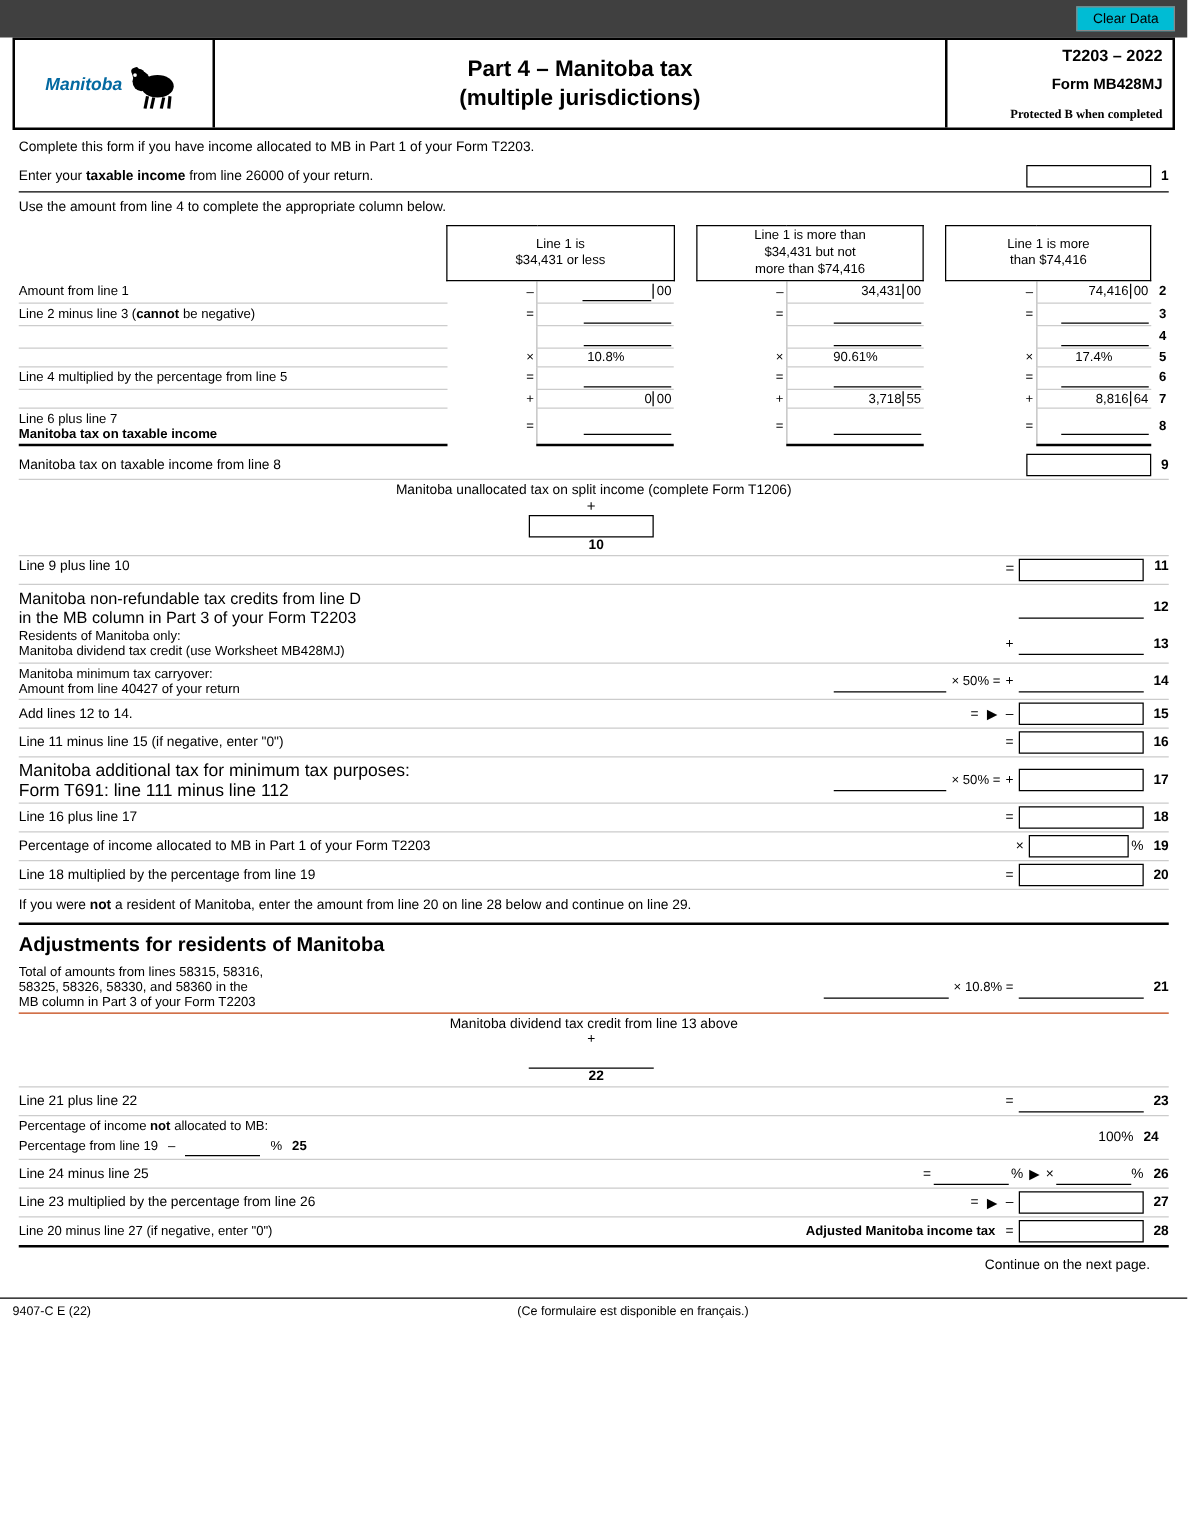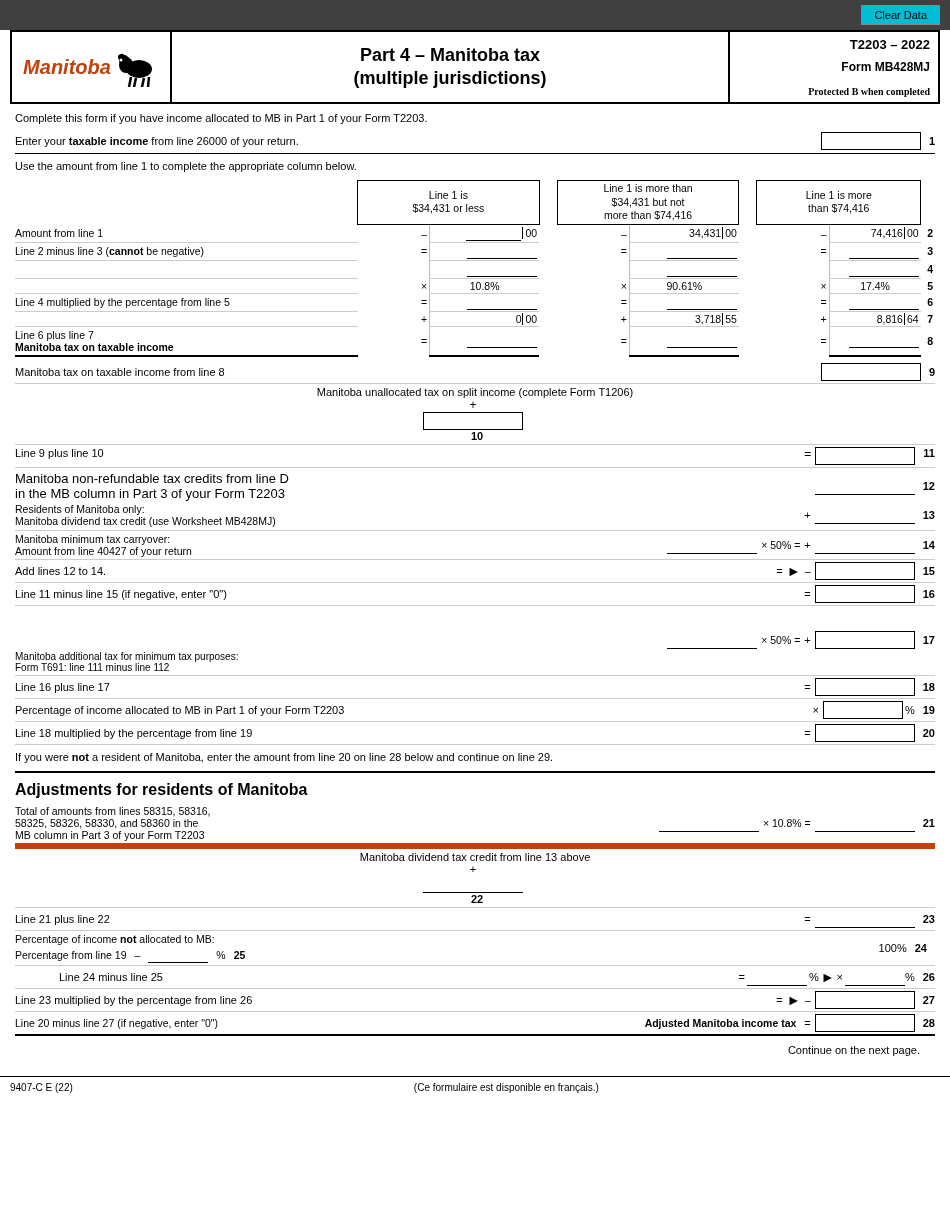--- a/index.html
+++ b/index.html
@@ -34,44 +34,44 @@
     .header-logo {
       width: 160px;
       min-height: 70px;
       border-right: 2px solid #000;
       display: flex;
       align-items: center;
       justify-content: center;
       padding: 8px;
     }
     .logo-text {
-      font-size: 20px;
+      font-size: 14px;
       font-weight: bold;
       font-style: italic;
-      color: #c2410c;
+      color: #0369a1;
     }
     .bison-svg {
       display: inline-block;
     }
     .header-title {
       flex: 1;
       text-align: center;
       padding: 8px 10px;
       display: flex;
       align-items: center;
       justify-content: center;
       border-right: 2px solid #000;
     }
     .header-title h1 {
       font-size: 18px;
       font-weight: bold;
       line-height: 1.3;
     }
     .header-right {
-      width: 208px;
+      width: 180px;
       padding: 5px 8px;
       display: flex;
       flex-direction: column;
       justify-content: space-between;
     }
     .form-number {
       font-size: 13px;
       font-weight: bold;
       text-align: right;
     }
@@ -213,21 +213,21 @@
   <div style="display:flex; align-items:center; justify-content:space-between; margin-bottom:6px; border-bottom:1px solid #000; padding-bottom:3px;">
     <div style="flex:1; font-size:11px;">
       Enter your <strong>taxable income</strong> from line 26000 of your return.
     </div>
     <div style="display:flex; align-items:center; gap:4px;">
       <input type="text" class="inp" style="width: 100px; border: 1px solid rgb(0, 0, 0); height: 18px;">
       <span class="line-num">1</span>
     </div>
   </div>
 
-  <p class="intro-text">Use the amount from line 1 to complete the appropriate column below.</p>
+  <p class="intro-text">Use the amount from line 4 to complete the appropriate column below.</p>
 
   <table class="main-table" style="margin-top:4px;">
     <colgroup>
       <col style="width:38%">
       <col style="width:8%">
       <col style="width:12%">
       <col style="width:2%">
       <col style="width:8%">
       <col style="width:12%">
       <col style="width:2%">
@@ -481,21 +481,21 @@
     </div>
 
     <div style="display:flex; align-items:center; border-bottom:1px solid #ccc; padding:2px 0;">
       <div style="flex:1;">Line 11 minus line 15 (if negative, enter "0")</div>
       <span style="margin-right:4px;">=</span>
       <input type="text" class="inp" style="width: 100px; border: 1px solid rgb(0, 0, 0); height: 18px; margin-right: 4px;">
       <span class="line-num">16</span>
     </div>
 
     <div style="display:flex; align-items:center; border-bottom:1px solid #ccc; padding:2px 0;">
-      <div style="flex:1; font-size:10px;margin-top:43px;">Manitoba additional tax for minimum tax purposes:<br>Form T691: line 111 minus line 112</div>
+      <div style="flex:1; font-size:14px;">Manitoba additional tax for minimum tax purposes:<br>Form T691: line 111 minus line 112</div>
       <input type="text" class="inp" style="width: 90px; border-bottom: 1px solid rgb(0, 0, 0); height: 18px;">
       <span style="margin:0 4px; font-size:10.5px;">× 50% =</span>
       <span style="margin-right:4px;">+</span>
       <input type="text" class="inp" style="width: 100px; border: 1px solid rgb(0, 0, 0); height: 18px; margin-right: 4px;">
       <span class="line-num">17</span>
     </div>
 
     <div style="display:flex; align-items:center; border-bottom:1px solid #ccc; padding:2px 0;">
       <div style="flex:1;">Line 16 plus line 17</div>
       <span style="margin-right:4px;">=</span>
@@ -519,21 +519,21 @@
     </div>
   </div>
 
   <p style="margin:6px 0; font-size:11px;">
     If you were <strong>not</strong> a resident of Manitoba, enter the amount from line 20 on line 28 below and continue on line 29.
   </p>
 
   <div class="section-divider"></div>
   <h2 class="section-title">Adjustments for residents of Manitoba</h2>
 
-  <div style="display:flex; align-items:center; border-bottom:6px solid #c2410c; padding:2px 0;">
+  <div style="display:flex; align-items:center; border-bottom:1px solid #c2410c; padding:2px 0;">
     <div style="flex:1; font-size:10.5px;">Total of amounts from lines 58315, 58316,<br>58325, 58326, 58330, and 58360 in the<br>MB column in Part 3 of your Form T2203</div>
     <input type="text" class="inp" style="width: 100px; border-bottom: 1px solid rgb(0, 0, 0); height: 18px;">
     <span style="margin:0 4px; font-size:10.5px;">× 10.8% =</span>
     <input type="text" class="inp" style="width: 100px; border-bottom: 1px solid rgb(0, 0, 0); height: 18px; margin-right: 4px;">
     <span class="line-num">21</span>
   </div>
 
   <div style="display:flex; align-items:center; border-bottom:1px solid #ccc; padding:2px 0;flex-direction:column;">
     <div style="flex:1;">Manitoba dividend tax credit from line 13 above</div>
     <span style="margin-right:4px;">+</span>
@@ -556,21 +556,21 @@
         <input type="text" class="inp" style="width: 60px; border-bottom: 1px solid rgb(0, 0, 0); height: 16px;">
         <span>%</span>
         <span style="font-weight:bold;">25</span>
       </span>
     </div>
     <span style="margin-right:8px;">100%</span>
     <span style="font-weight:bold; margin-right:8px;">24</span>
   </div>
 
   <div style="display:flex; align-items:center; border-bottom:1px solid #ccc; padding:2px 0;">
-    <div style="flex:1;margin-left:44px;">Line 24 minus line 25</div>
+    <div style="flex:1;">Line 24 minus line 25</div>
     <span style="margin-right:2px;">=</span>
     <input type="text" class="inp" style="width: 60px; border-bottom: 1px solid rgb(0, 0, 0); height: 18px;">
     <span style="margin:0 2px;">%</span>
     <span style="font-size:14px; margin-right:2px;">►</span>
     <span style="margin-right:2px;">×</span>
     <input type="text" class="inp" style="width: 60px; border-bottom: 1px solid rgb(0, 0, 0); height: 18px;">
     <span style="margin-right:4px;">%</span>
     <span class="line-num">26</span>
   </div>
 

